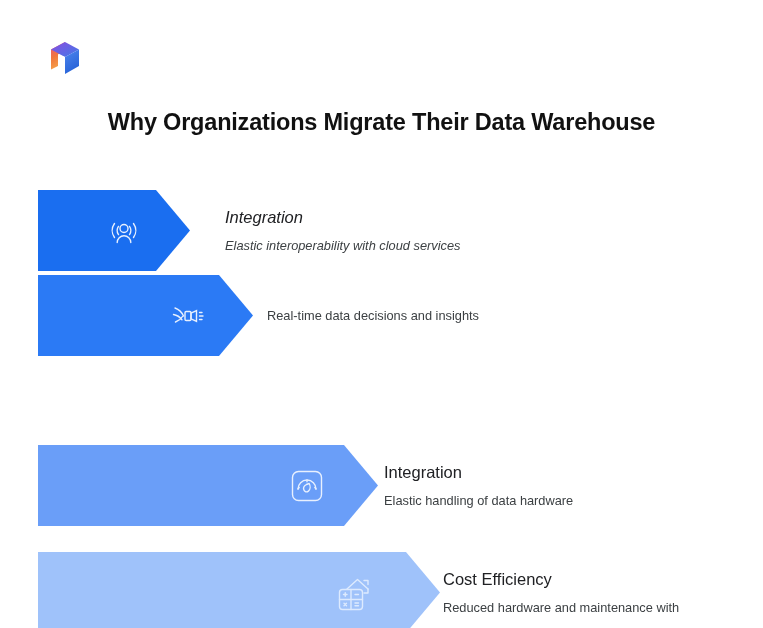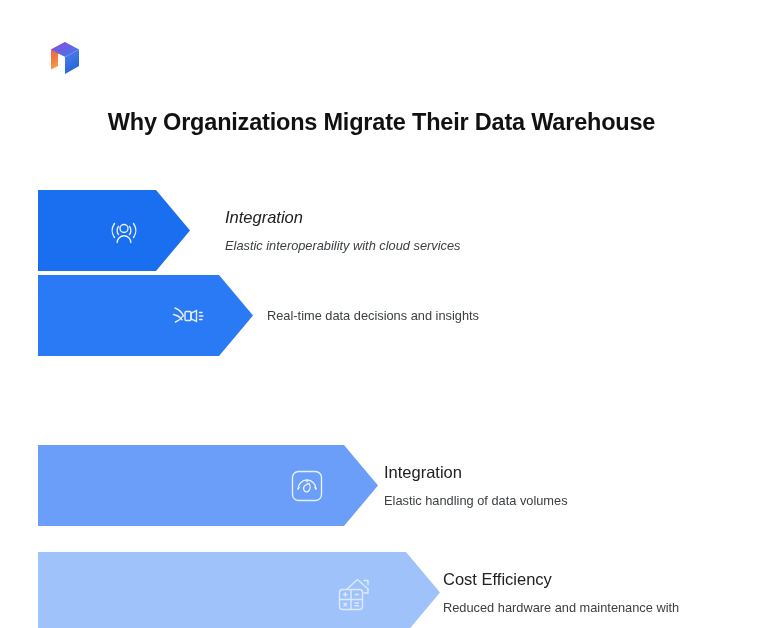--- a/index.html
+++ b/index.html
@@ -130,21 +130,21 @@
     <div class="iconwrap" style="left:284px;width:46px;">
       <svg width="44" height="44" viewBox="0 0 44 44" fill="none" stroke="#e8f0fe" stroke-width="1.4" stroke-linecap="round" stroke-linejoin="round">
         <rect x="7.5" y="7.5" width="29" height="29" rx="6"></rect>
         <path d="M13 25a9 9 0 0 1 18 0"></path>
         <path d="M13 25l1.2-1.6M31 25l-1.2-1.6M22 16v1.8"></path>
         <path d="M24.2 19.5c1.4 2.6 1.2 6-.8 7.6-1.7 1.4-3.9.7-4.6-1.3-.7-2 .6-4.2 2.6-5.3z"></path>
       </svg>
     </div>
     <div class="textblock" style="left:384px;">
       <div class="rowtitle">Integration</div>
-      <div class="rowdesc">Elastic handling of data volumes</div>
+      <div class="rowdesc">Elastic handling of data hardware</div>
     </div>
   </div>
 
   <div class="row" style="top:552px;">
     <div class="arrow">
       <svg viewBox="0 0 402 81" width="402" height="81" preserveAspectRatio="none">
         <polygon points="0,0 368,0 402,40.5 368,81 0,81" fill="#9fc2fa"></polygon>
       </svg>
     </div>
     <div class="iconwrap" style="left:329px;width:50px;">

